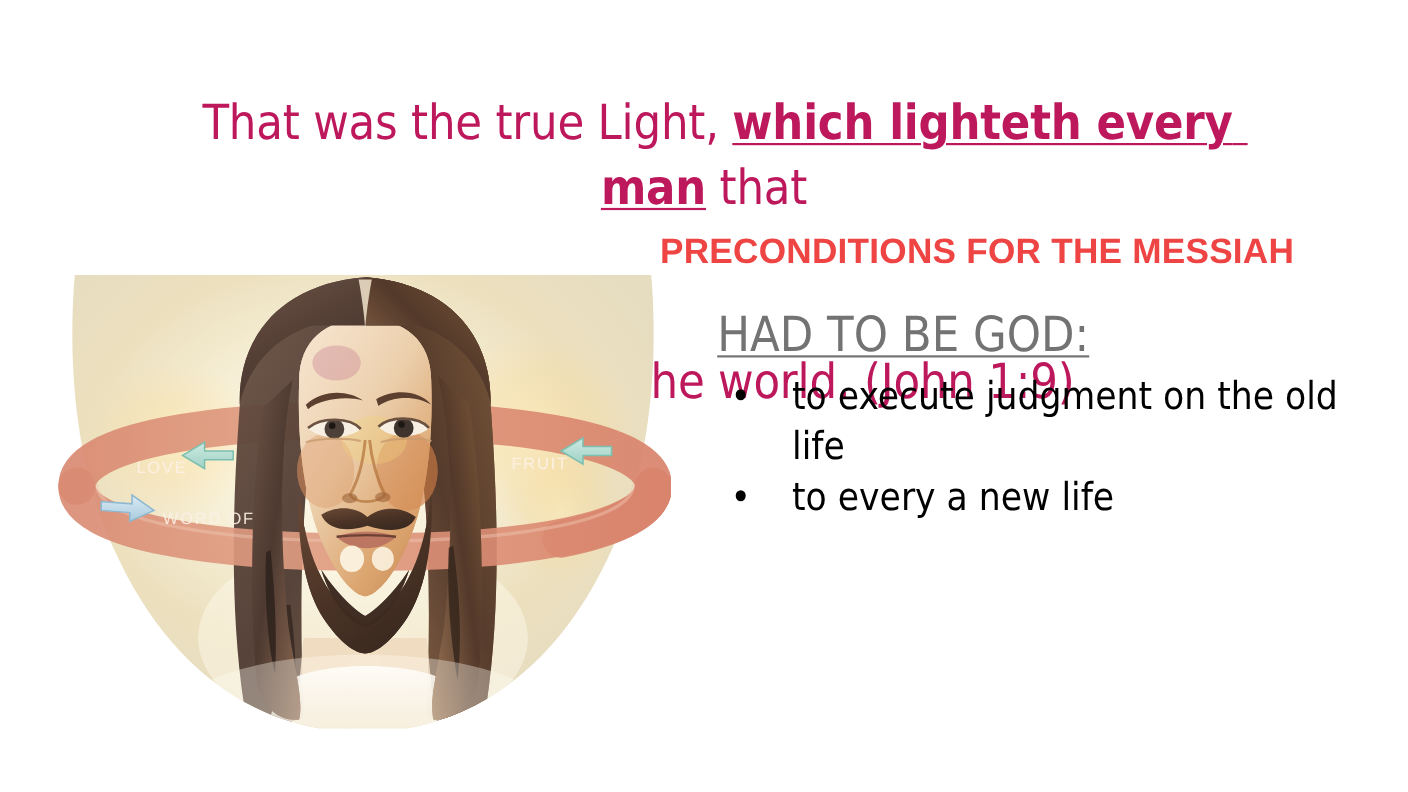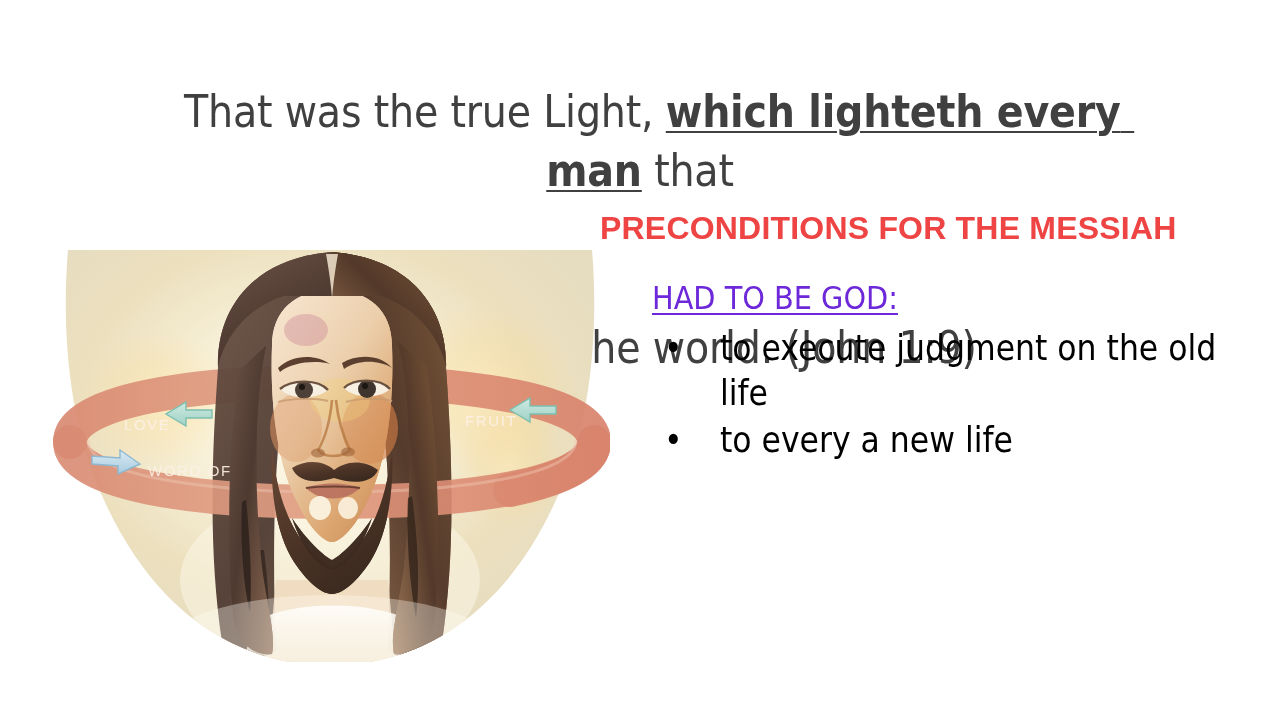--- a/index.html
+++ b/index.html
@@ -21,21 +21,21 @@
     position: absolute;
     left: 110px;
     top: 24px;
     width: 1060px;
     text-align: center;
     font-family: "DejaVu Sans Condensed", "Liberation Sans Narrow", "Liberation Sans", sans-serif;
     font-stretch: condensed;
     font-size: 44px;
     line-height: 1.34;
     letter-spacing: -0.2px;
-    color: #404040;
+    color: #be185d;
     white-space: pre-wrap;
   }
   #title-block .emph {
     font-weight: bold;
     text-decoration: underline;
     text-underline-offset: 4px;
     text-decoration-thickness: 2px;
   }
 
   
@@ -54,23 +54,23 @@
     letter-spacing: 0.2px;
     color: #ef4444;
     white-space: nowrap;
     margin-top: 28px;
   }
   #subheading {
     margin-top: 34px;
     margin-left: 52px;
     font-family: "DejaVu Sans Condensed", "Liberation Sans Narrow", "Liberation Sans", sans-serif;
     font-stretch: condensed;
-    font-size: 32px;
+    font-size: 44px;
     line-height: 1.1;
-    color: #6d28d9;
+    color: #737373;
     display: inline-block;
     text-decoration: underline;
     text-underline-offset: 4px;
     text-decoration-thickness: 2px;
   }
   #bullet-list {
     margin: 10px 0 0 0;
     padding: 0;
     list-style: none;
   }

